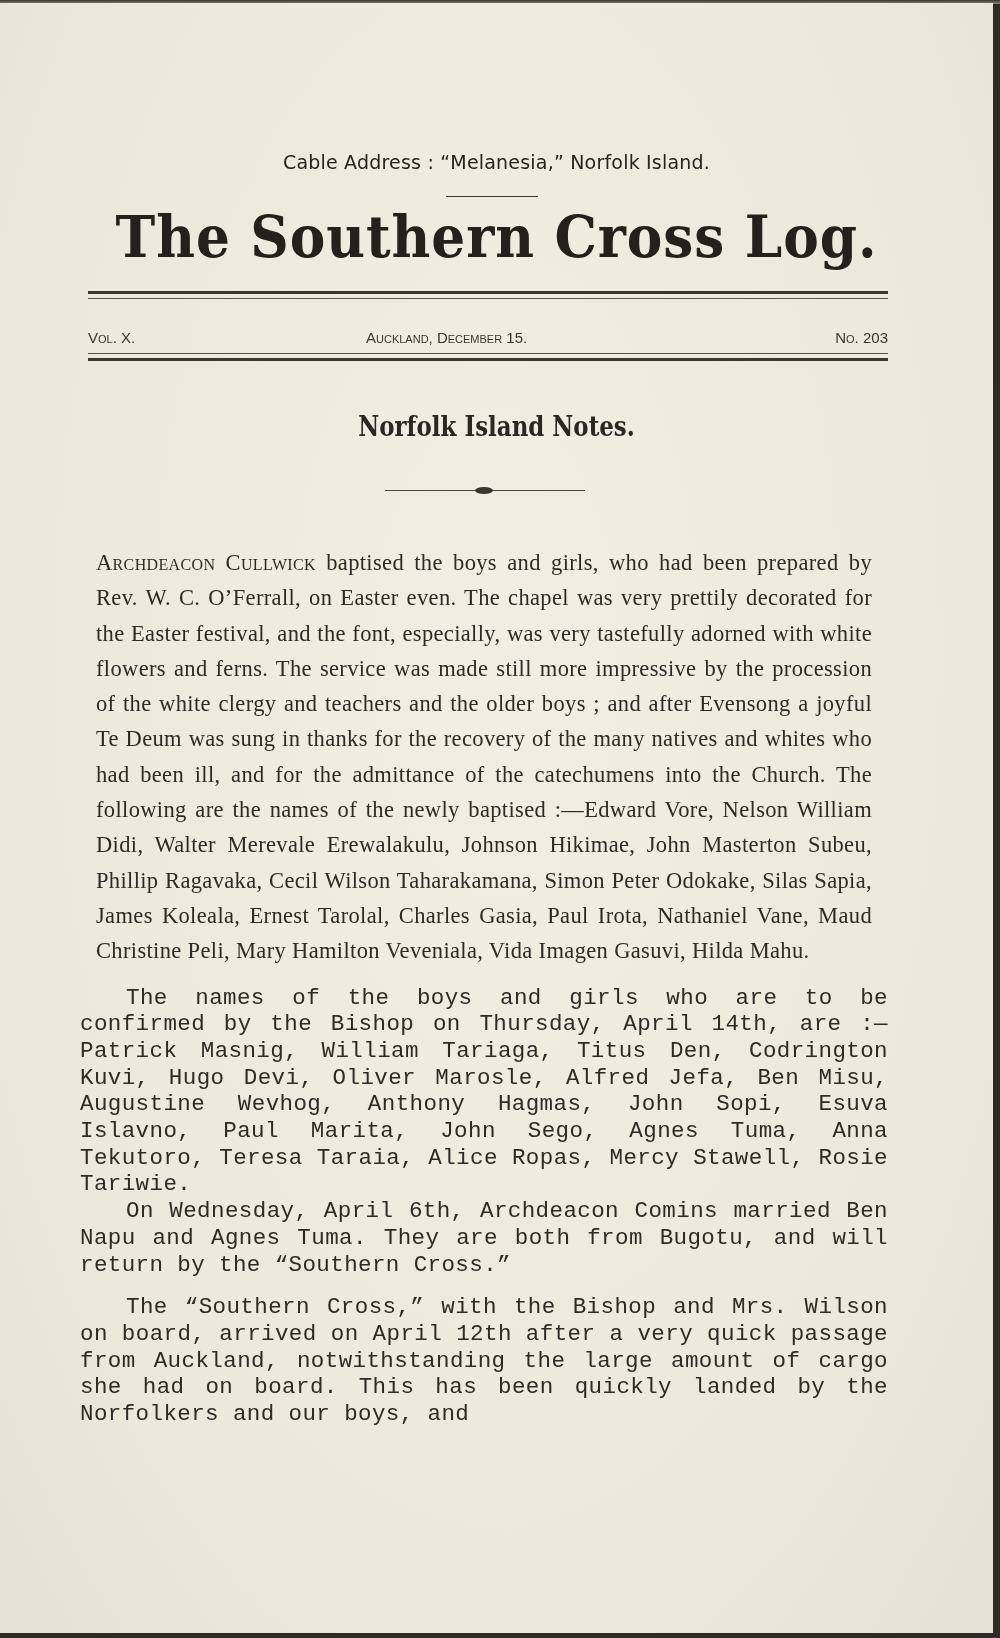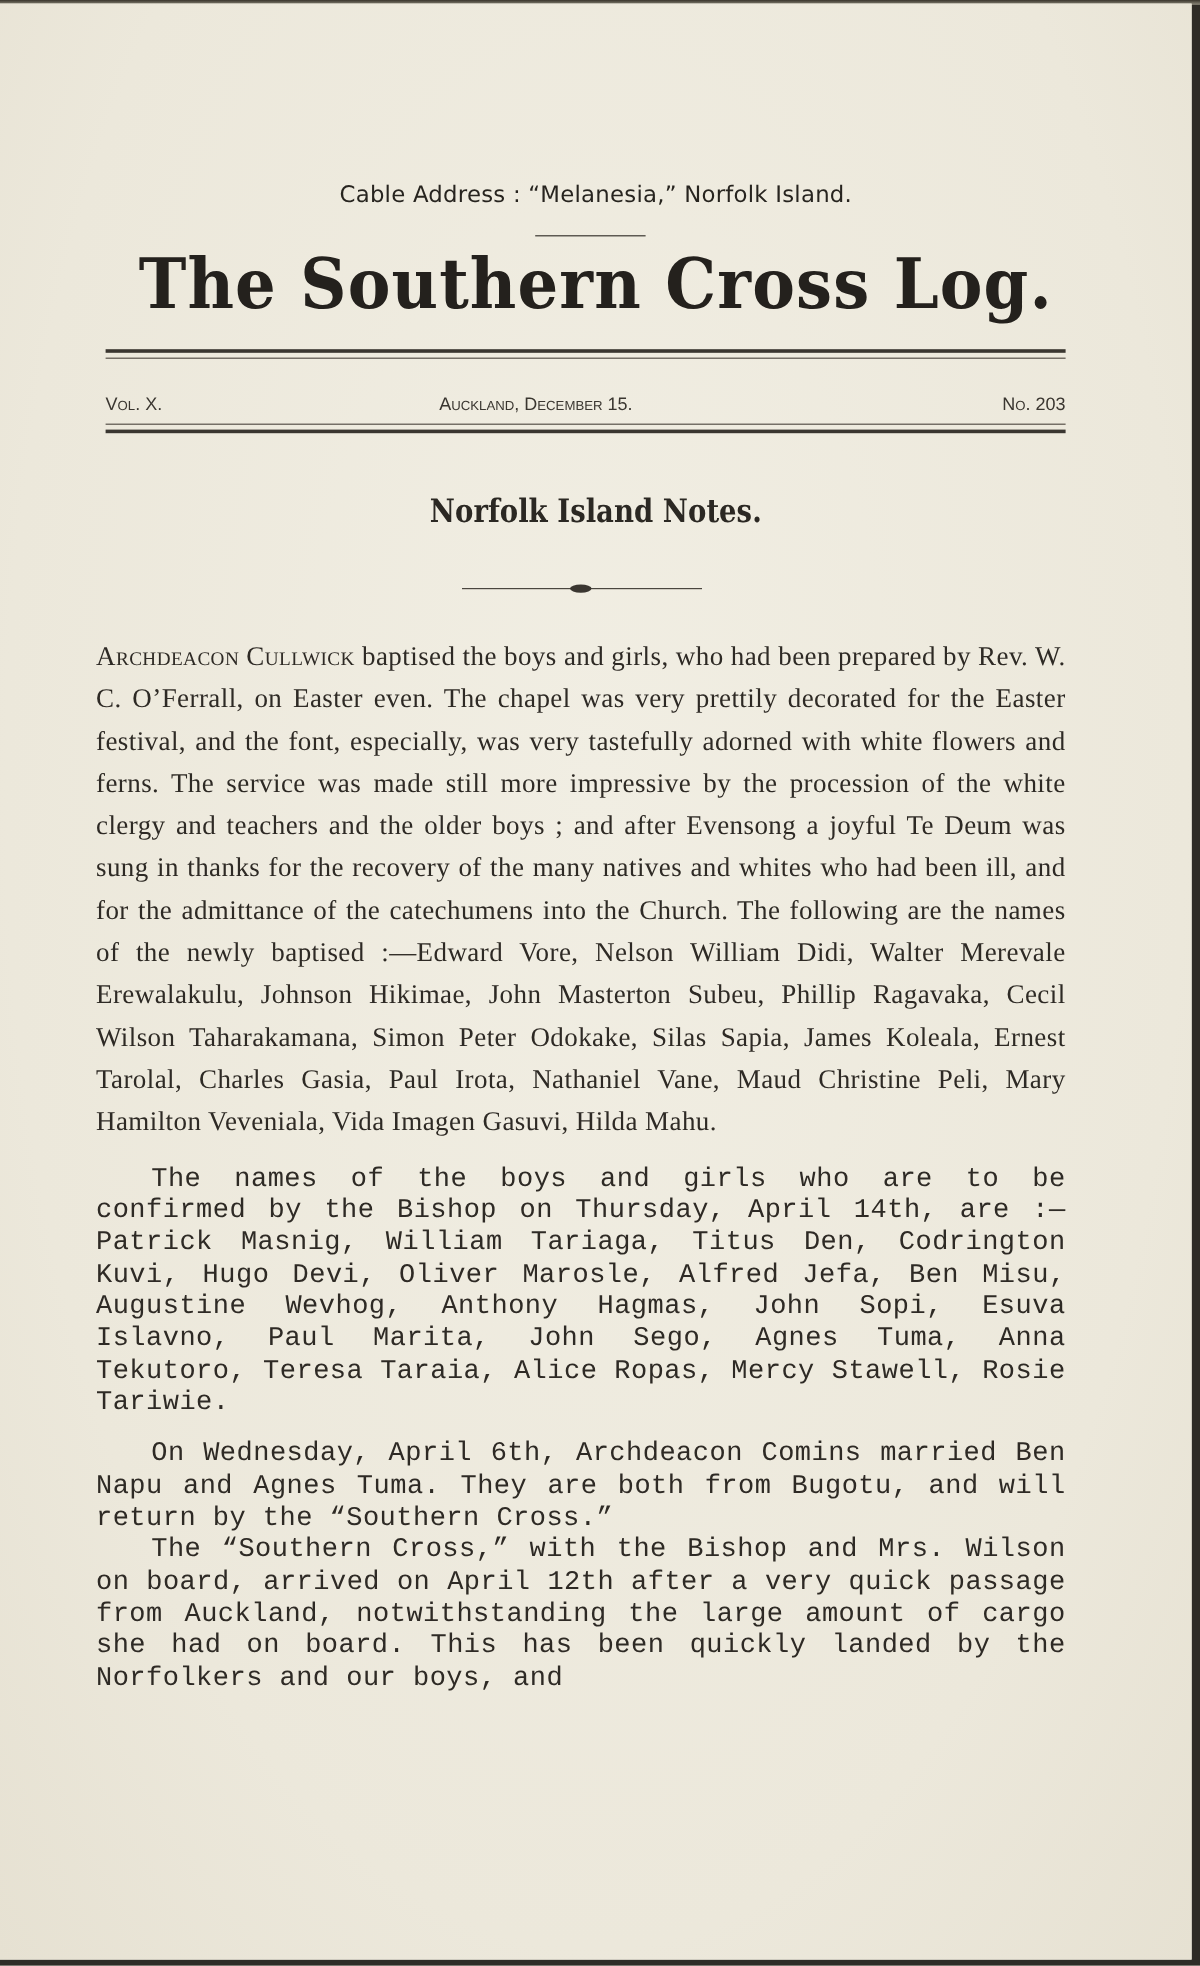--- a/index.html
+++ b/index.html
@@ -137,33 +137,33 @@
     top: 526px;
     left: 80px;
     width: 808px;
     font-family: "Liberation Serif", serif;
     font-size: 22.5px;
     color: #2e2a25;
     text-align: justify;
   }
   .p1 {
     line-height: 35.3px;
-    margin: 0;
+    margin: 16px;
     letter-spacing: 0.35px;
   }
   .p2, .p3, .p4 {
     margin: 0;
     line-height: 26.7px;
     text-indent: 46px;
     letter-spacing: 0.4px;
     font-family: Liberation Mono, monospace;
   }
   .p2 { margin-top: 16px; }
-  .p3 { margin-top: 16px; }
-  .p4 { }
+  .p3 { }
+  .p4 { margin-top: 16px; }
   .smallcaps { font-variant: small-caps; }
 </style>
 </head>
 <body>
 
 <div class="top-shadow"></div>
 
 <div class="page">
 
   <div class="cable">Cable Address : “Melanesia,” Norfolk Island.</div>

